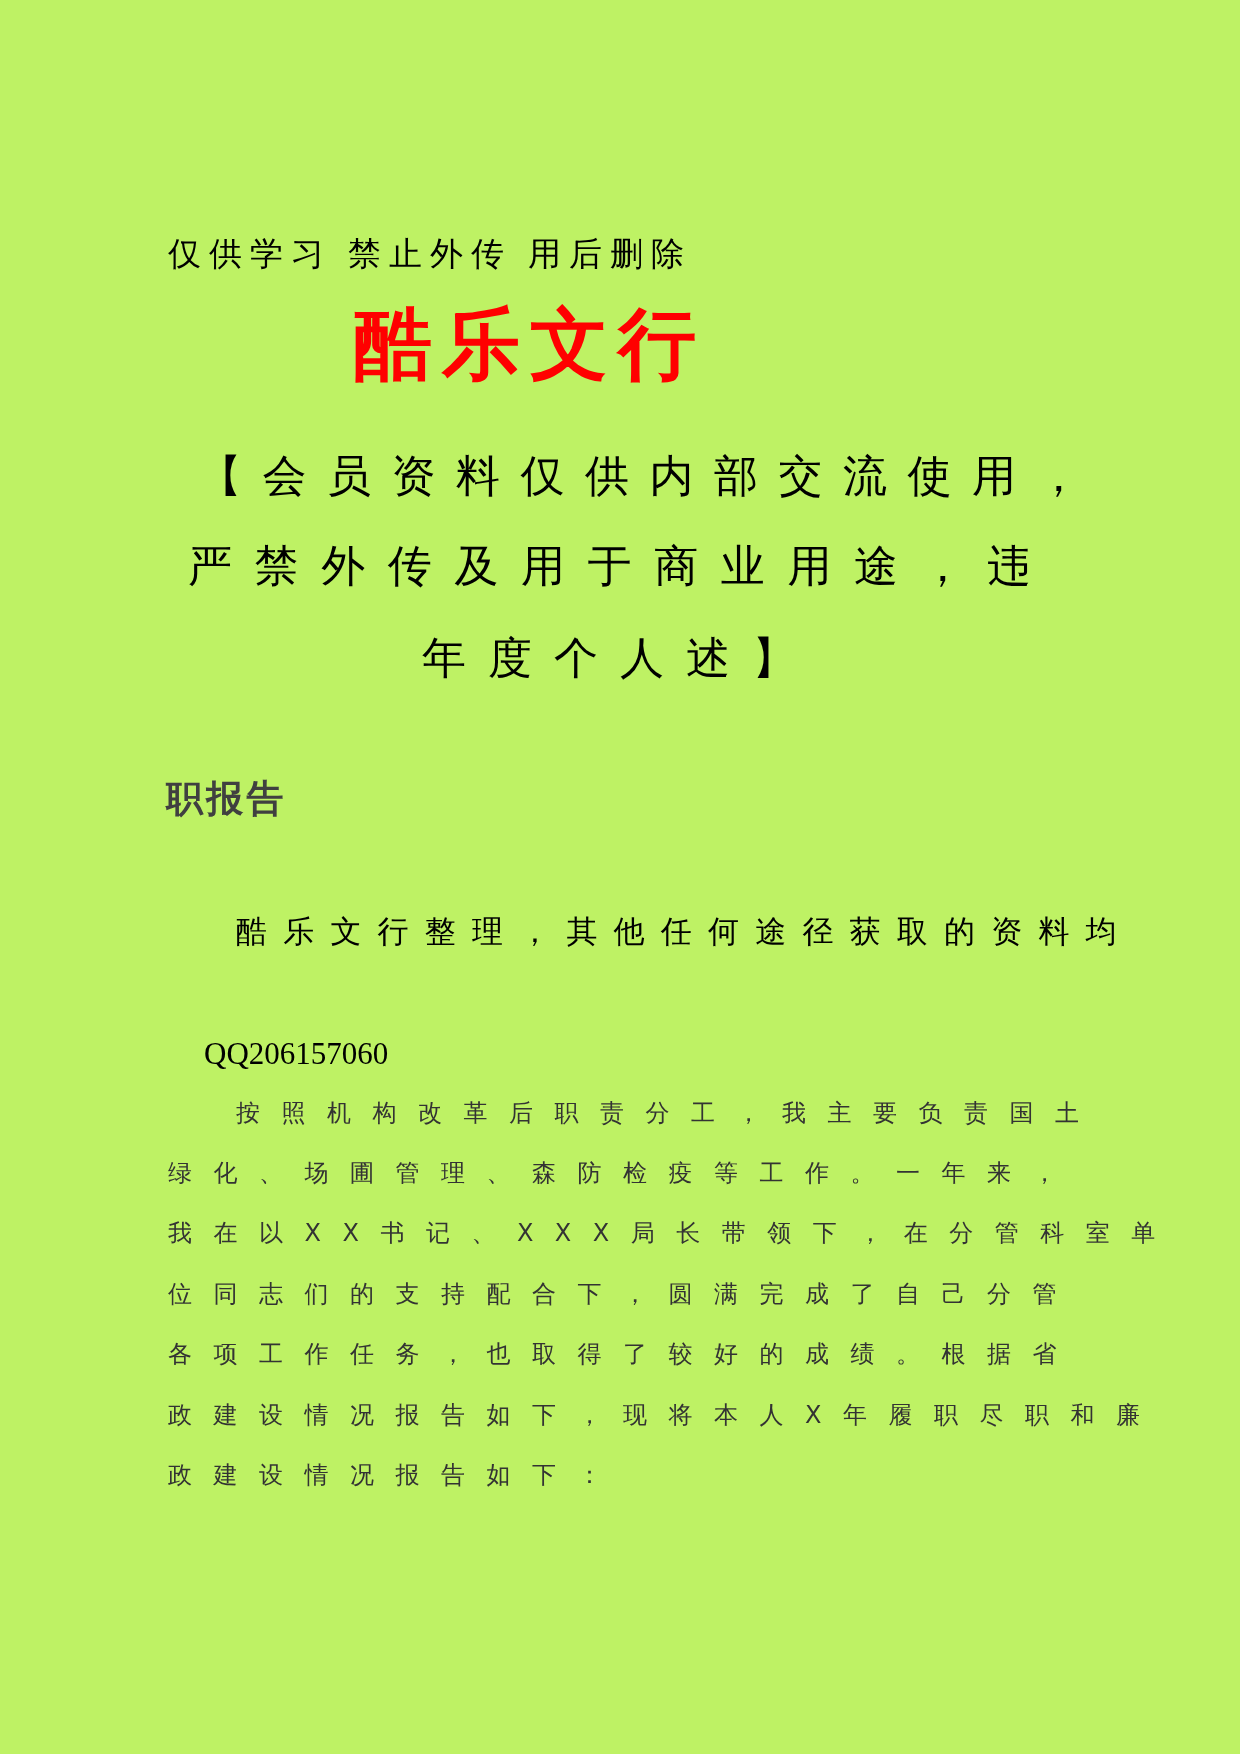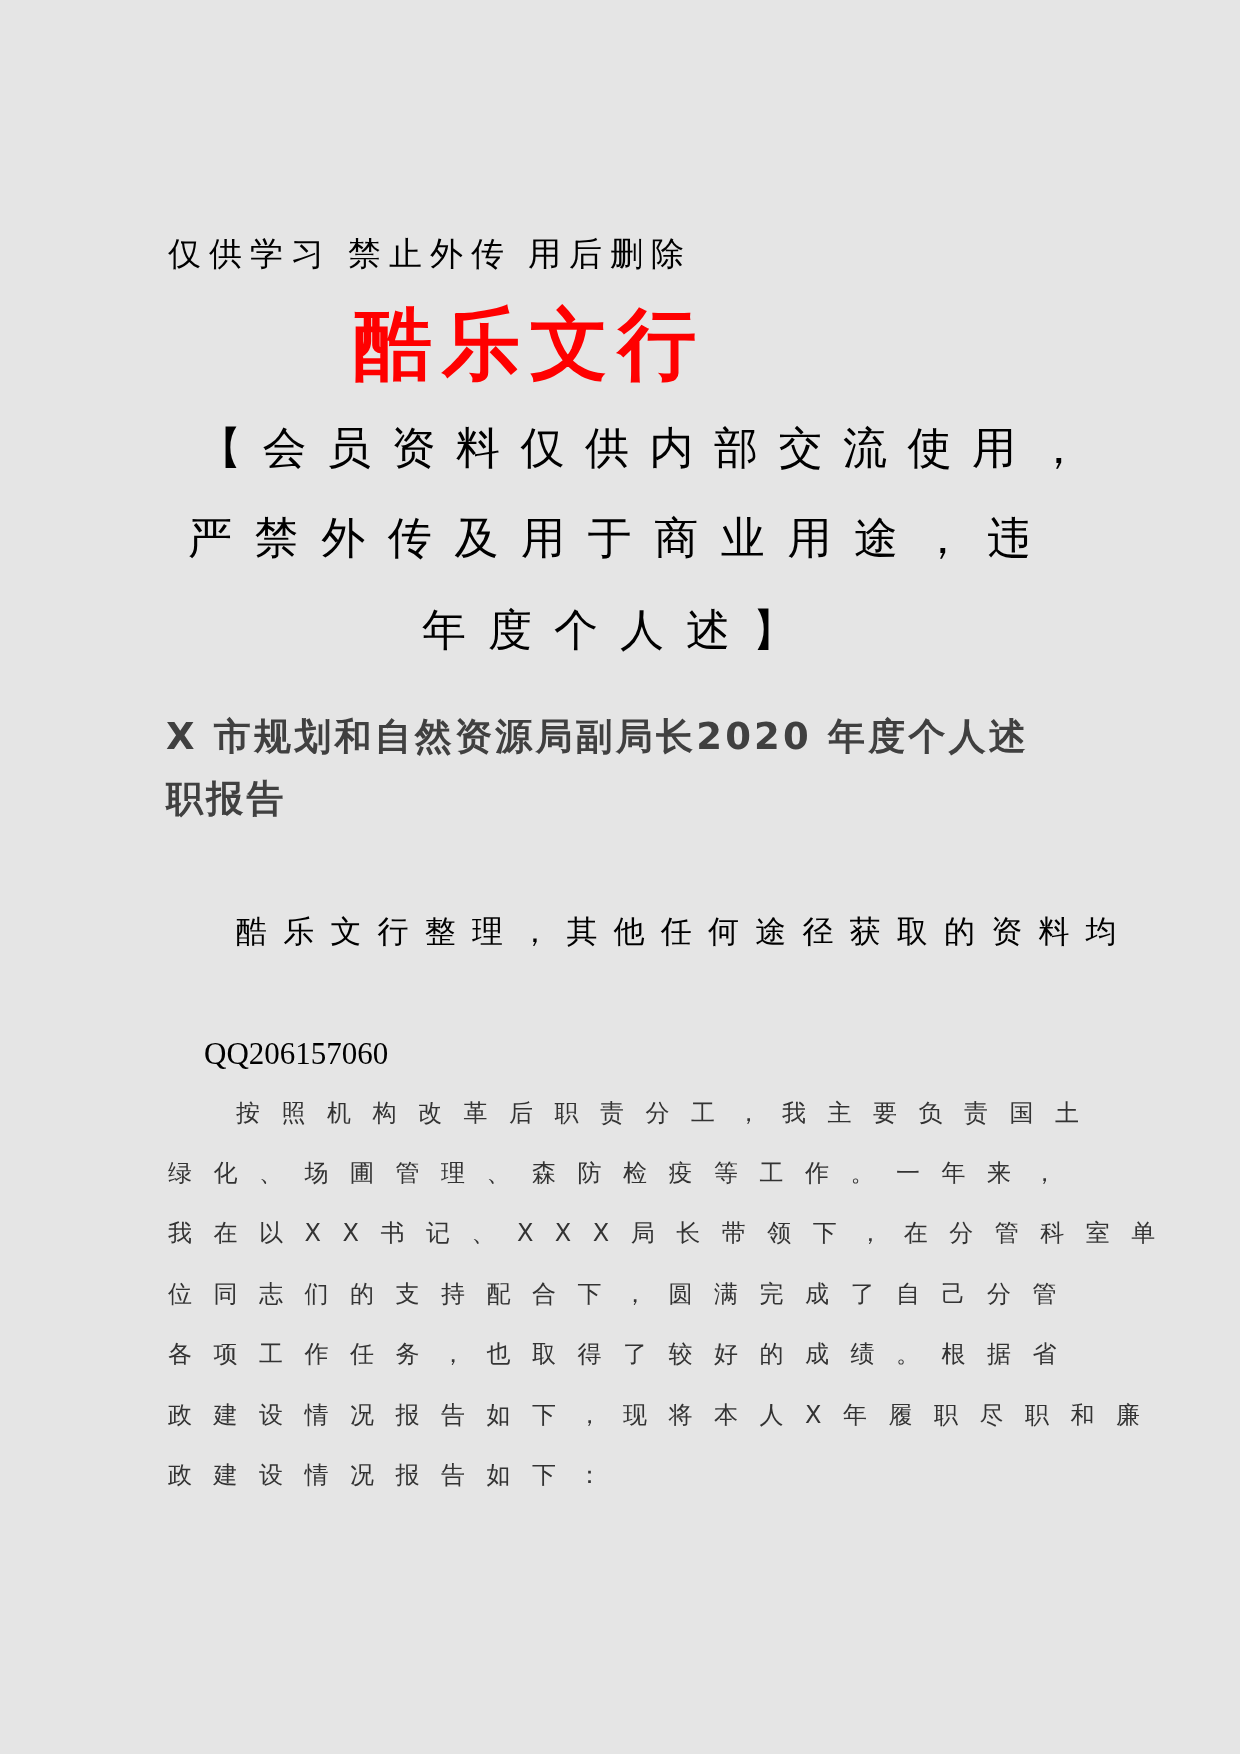--- a/index.html
+++ b/index.html
@@ -13,21 +13,21 @@
       position: relative;
       overflow: hidden;
       font-family: "DejaVu Sans", sans-serif;
       color: #000;
     }
     .page {
       position: absolute;
       left: 0; top: 0;
       width: 1240px;
       height: 1754px;
-      background: #e5e5e5;
+      background: #bef264;
     }
     .line {
       position: absolute;
       white-space: nowrap;
       margin: 0;
     }
     
     .notice {
       left: 168px;
       top: 232px;
@@ -47,20 +47,21 @@
       line-height: 96px;
       letter-spacing: 10px;
       color: #ff0000;
     }
     
     .member {
       font-size: 44px;
       line-height: 56px;
       color: #000;
       letter-spacing: 20.5px;
+      margin-top: 28px;
     }
     .member.l1 { left: 198px; top: 420px; }
     .member.l2 { left: 188px; top: 510px; letter-spacing: 22.6px; }
     .member.l3 { left: 0; width: 1240px; top: 602px; text-align: center; letter-spacing: 22px; }
     
     .doc-title {
       font-size: 37px;
       line-height: 46px;
       font-weight: bold;
       color: #404040;
@@ -99,21 +100,20 @@
 <div class="page">
 
   <p class="line notice"><span>仅供学习</span><span class="gap"></span><span>禁止外传</span><span class="gap"></span><span>用后删除</span></p>
 
   <h1 class="line brand">酷乐文行</h1>
 
   <p class="line member l1">【会员资料仅供内部交流使用，</p>
   <p class="line member l2">严禁外传及用于商业用途，违</p>
   <p class="line member l3">年度个人述】</p>
 
-  <h2 class="line doc-title t1">X 市规划和自然资源局副局长2020 年度个人述</h2>
   <h2 class="line doc-title t2">职报告</h2>
 
   <p class="line p1 a">酷乐文行整理，其他任何途径获取的资料均</p>
   <p class="line p1 c">QQ206157060</p>
 
   <p class="line p2 r1">按照机构改革后职责分工，我主要负责国土</p>
   <p class="line p2 r2">绿化、场圃管理、森防检疫等工作。一年来，</p>
   <p class="line p2 r3">我在以XX书记、XXX局长带领下，在分管科室单</p>
   <p class="line p2 r4">位同志们的支持配合下，圆满完成了自己分管</p>
   <p class="line p2 r5">各项工作任务，也取得了较好的成绩。根据省</p>

